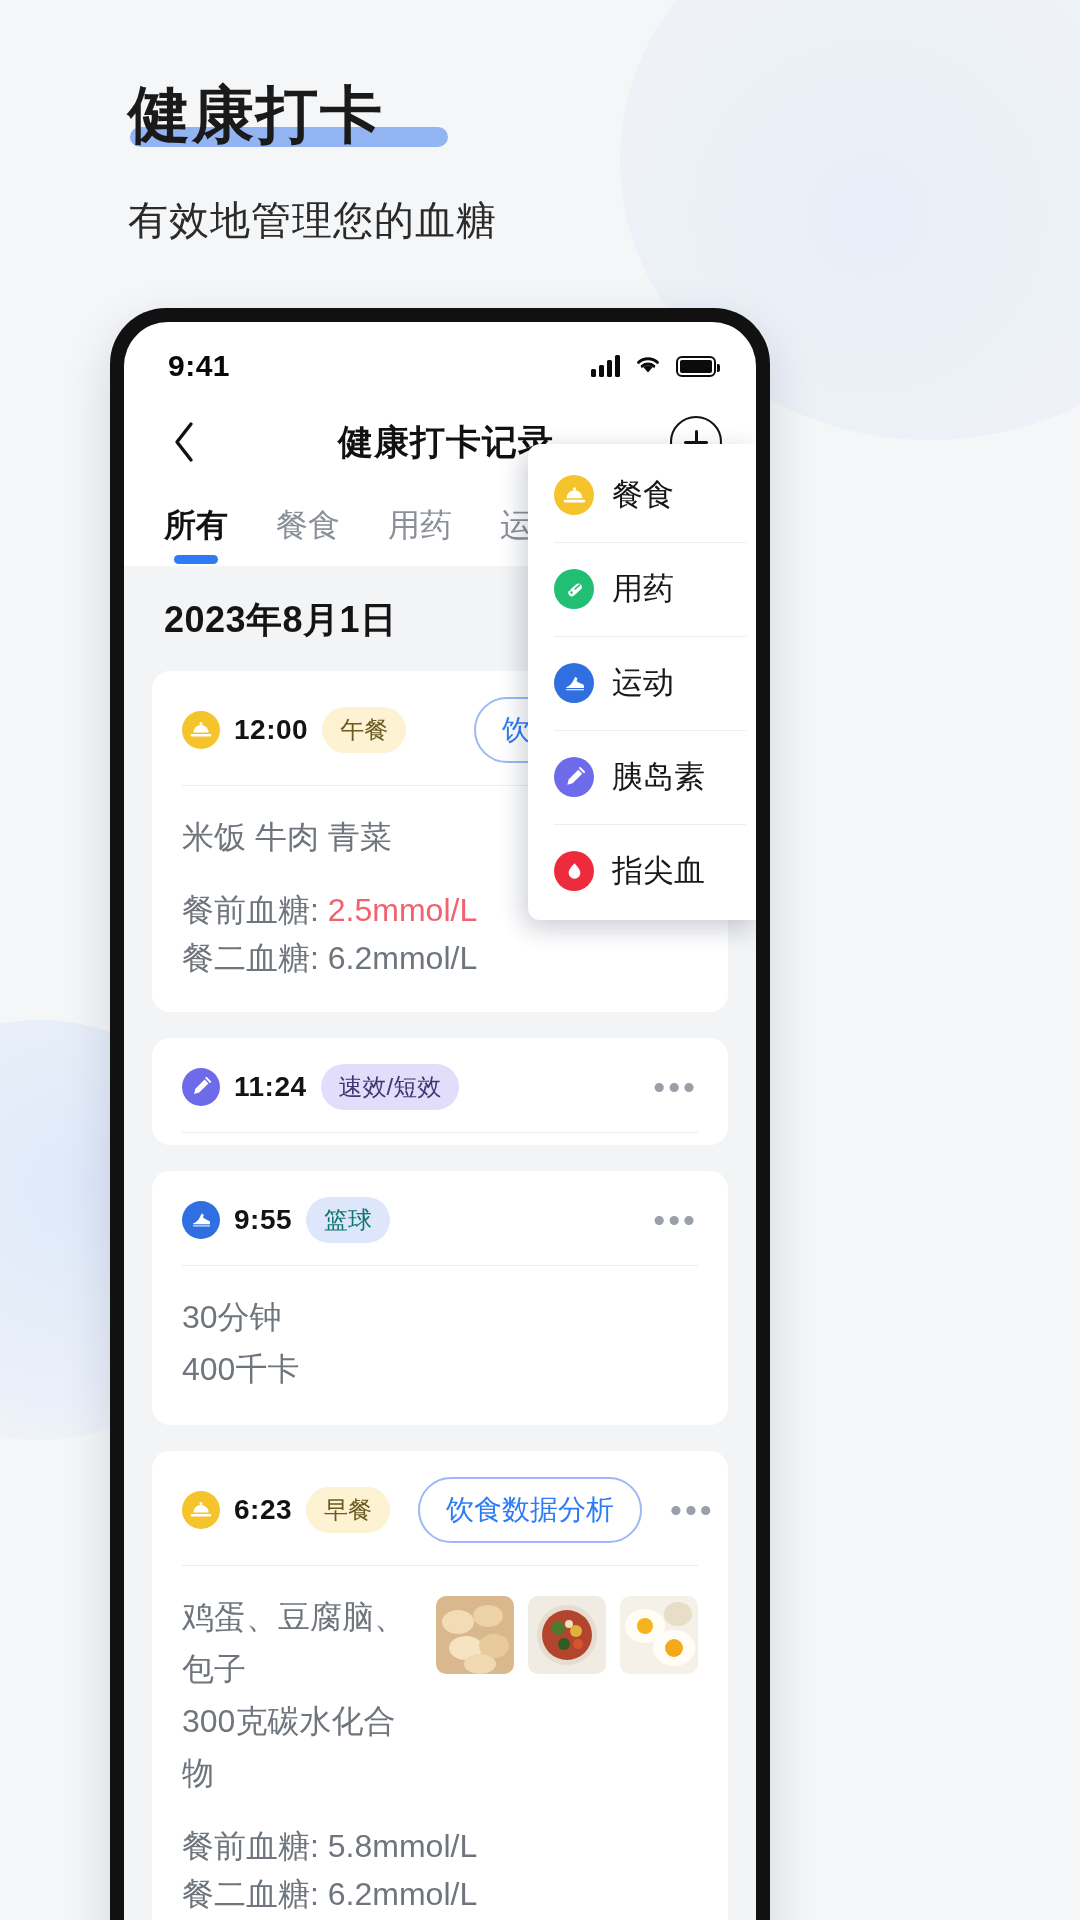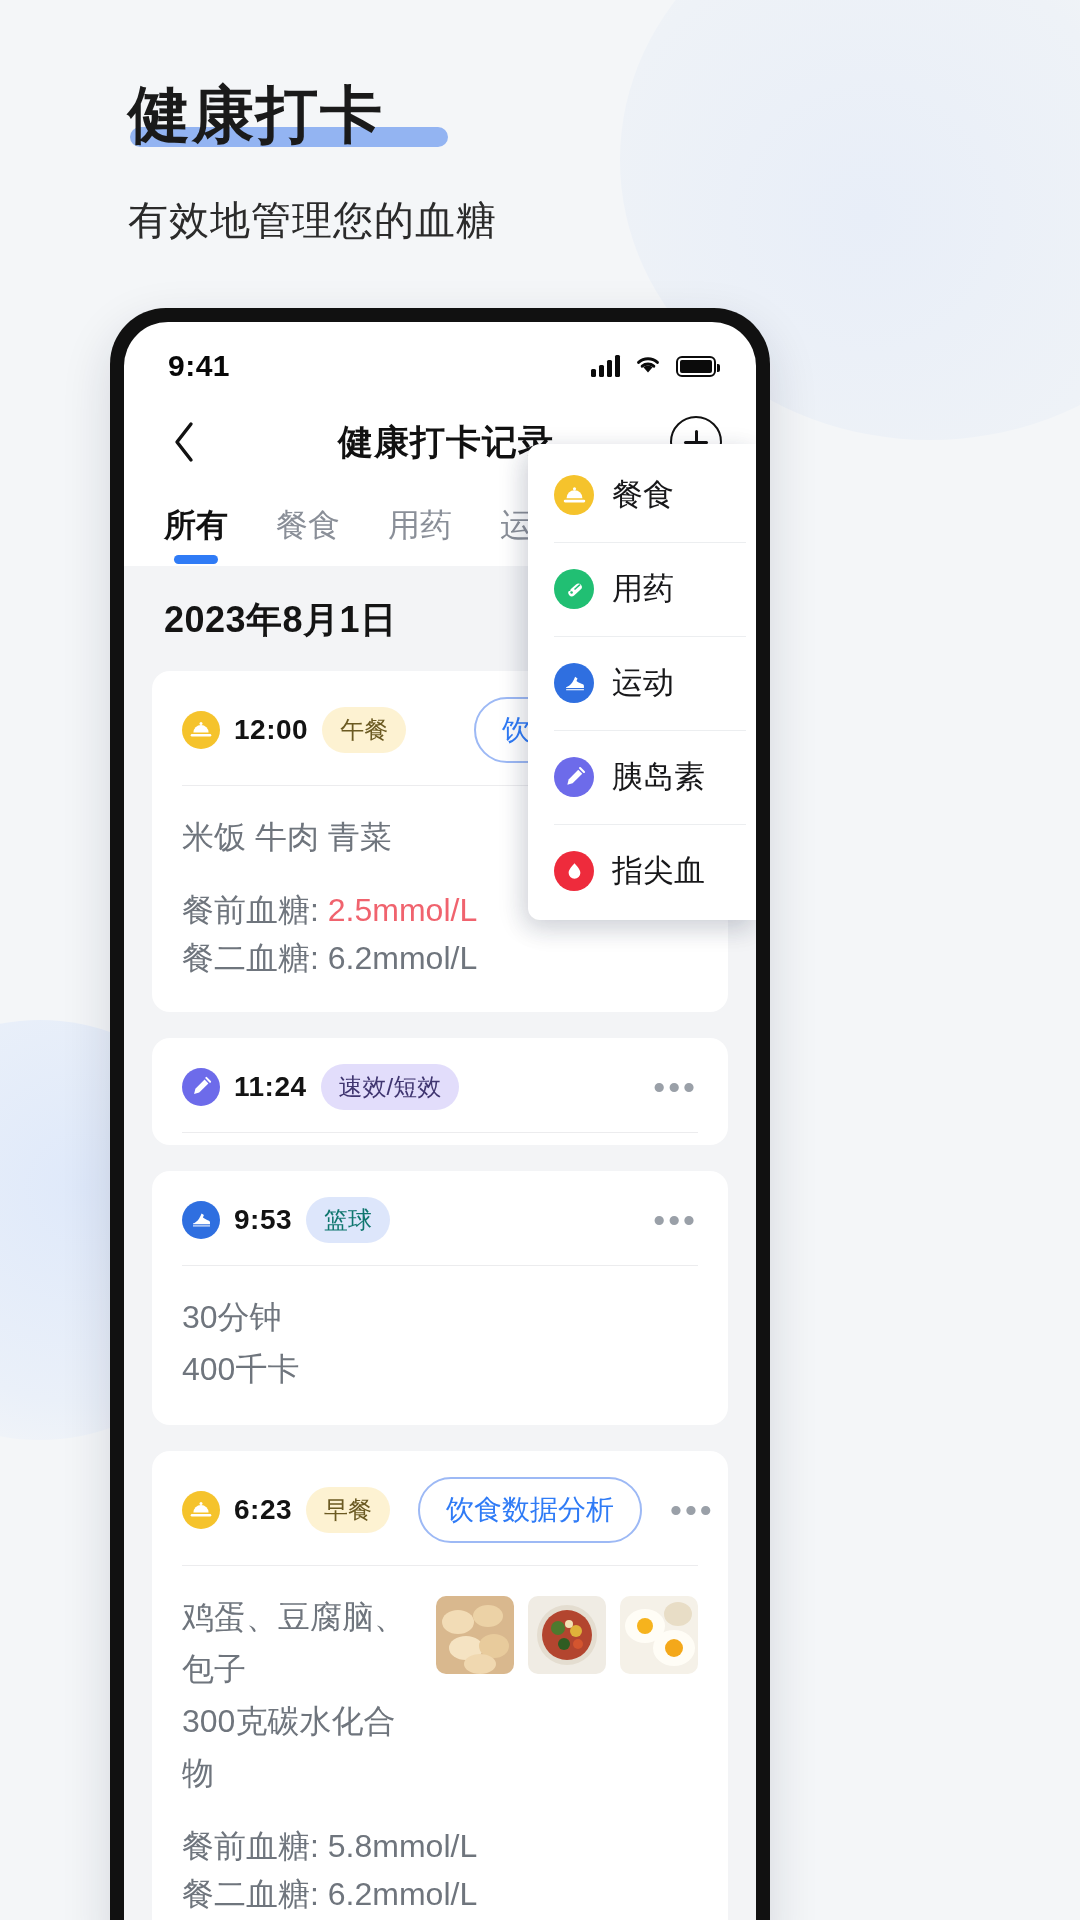--- a/index.html
+++ b/index.html
@@ -311,21 +311,21 @@
         </div>
 
         <div class="card">
           <div class="card-head">
             <span class="ticon" style="background:#2f6fe0">
               <svg width="22" height="20" viewBox="0 0 22 20">
                 <path d="M3 13.6 c2-.6 4.4-2.4 6-4.8 1.1-1.7 2-3.6 2.6-5.2 l2.3 1.5 -1 2.4 c2 1.6 4.6 2.6 6.1 3.2 .7 .3 1 .9 1 1.7 v1.9 H3 Z" fill="#fff"></path>
                 <path d="M3 15.3 h17 v1.2 H3 Z" fill="#fff" opacity=".85"></path>
               </svg>
             </span>
-            <span class="card-time">9:53</span>
+            <span class="card-time">9:55</span>
             <span class="badge badge-sport">篮球</span>
             <span class="head-spacer"></span>
             <span class="dots">•••</span>
           </div>
           <div class="divider"></div>
           <div class="card-body">
             <div class="body-line">30分钟</div>
             <div class="body-line">400千卡</div>
           </div>
         </div>

